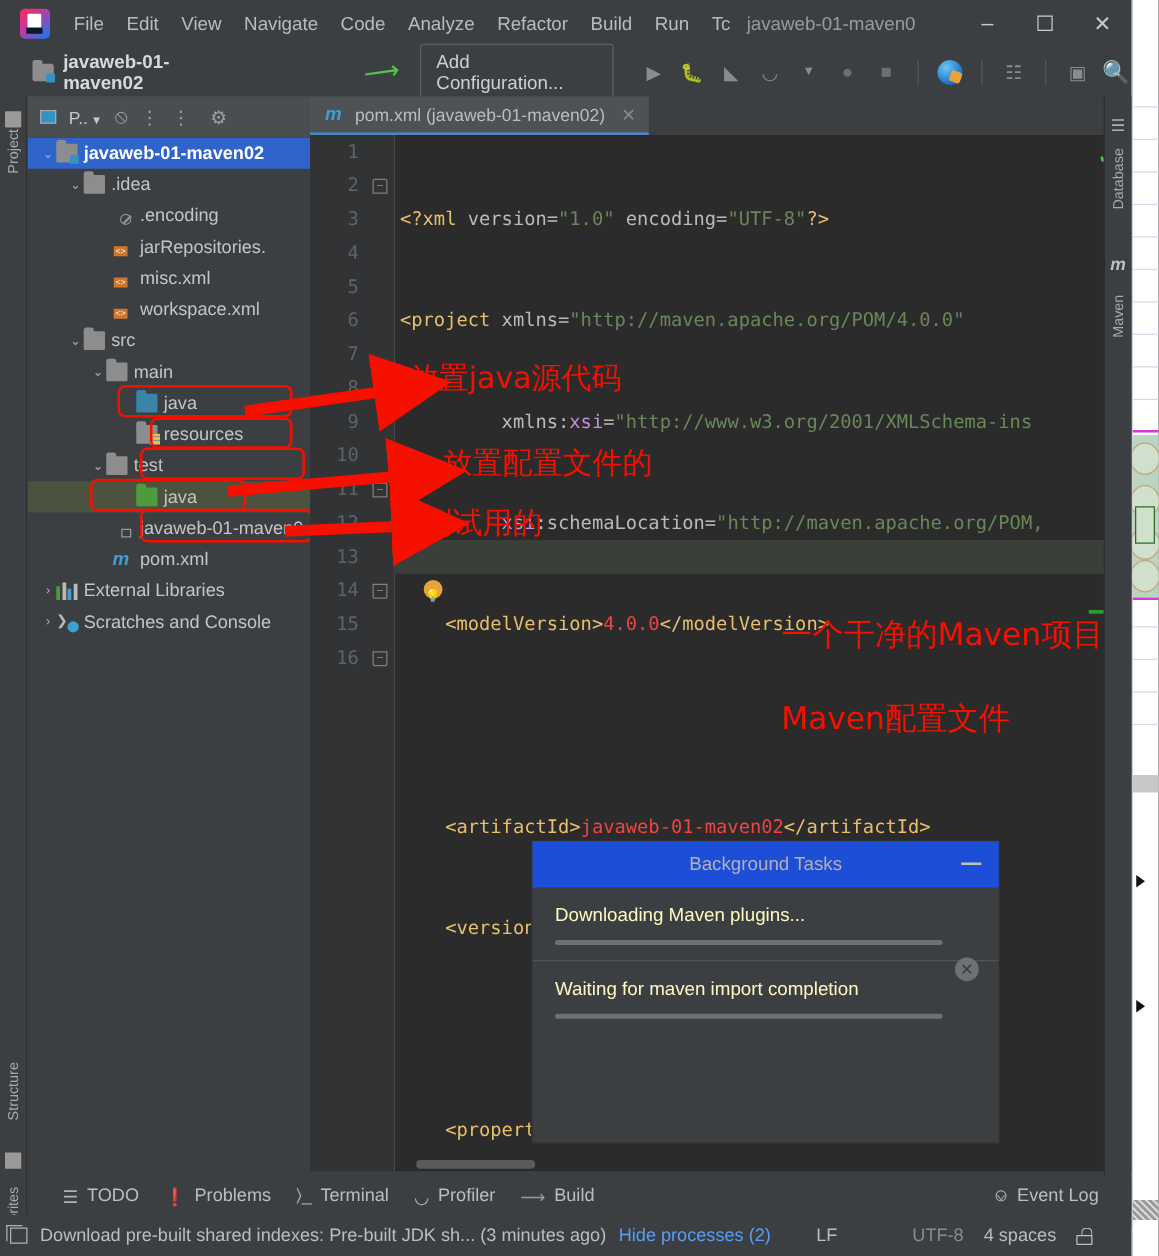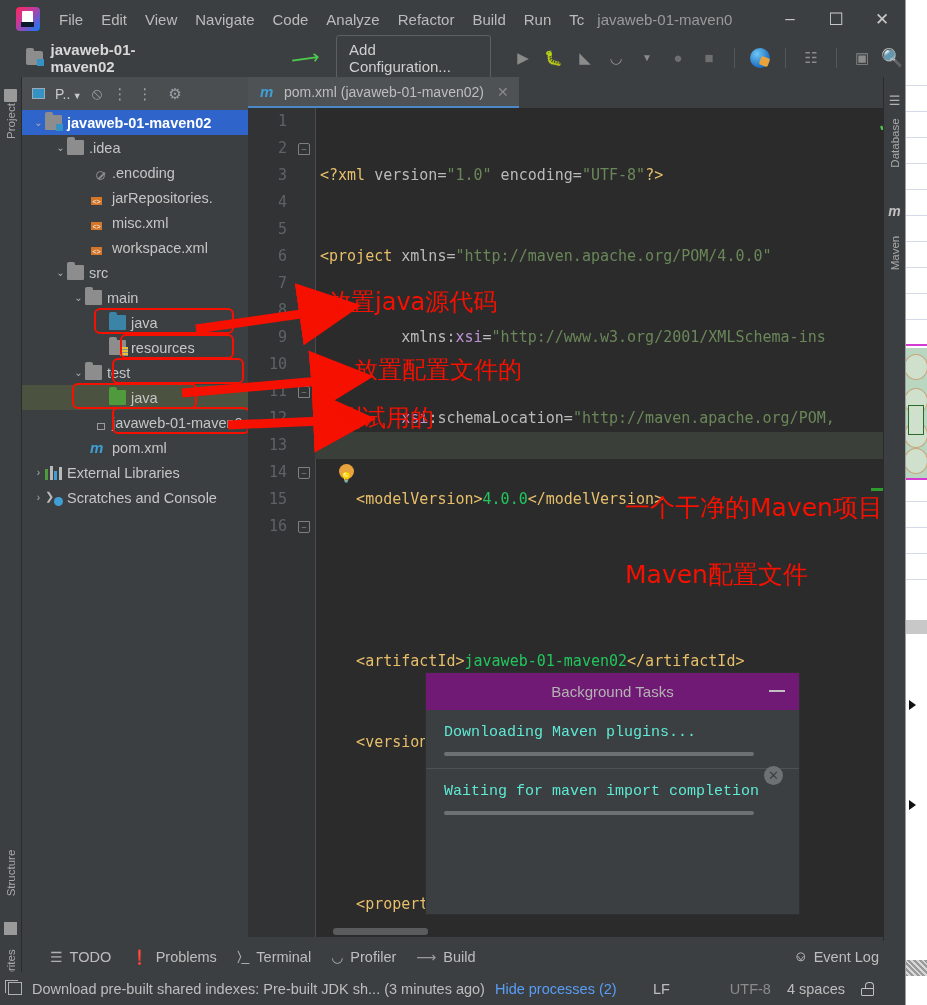--- a/index.html
+++ b/index.html
@@ -122,39 +122,39 @@
   .foldcol { position:absolute; top:0; left:45px; width:22px; height:100%; background:#313335; }
   .fold-marker { position:absolute; left:5px; width:12px; height:12px; border:1px solid #808080;
      color:#808080; font-size:9px; text-align:center; line-height:10px; background:#313335; }
   .fold-marker.open { border-radius:2px 2px 0 0; }
   .fold-marker.end { border-radius:0 0 2px 2px; }
   .vline { position:absolute; left:67px; top:0; width:1px; height:100%; background:#4a4a4a; }
   .code-lines { position:absolute; top:0; left:72px; right:0; white-space:pre; }
   .cl { height:27px; }
   .hl-line { position:absolute; left:67px; right:0; height:27px; background:#3a3f3a; }
   .tag { color:#e8bf6a; } .attr { color:#bababa; } .val { color:#6a8759; }
-  .ns  { color:#bd93d6; } .txt { color:#22c55e; } .pi { color:#e8bf6a; }
+  .ns  { color:#bd93d6; } .txt { color:#ef4444; } .pi { color:#e8bf6a; }
   .check { position:absolute; right:15px; top:4px; color:#4ec94e; font-size:17px; }
   .bulb { position:absolute; left:46px; width:15px;height:15px;border-radius:50%;
      background:#e8a33d; color:#3c3f41; font-size:10px; text-align:center; }
   .green-tick { position:absolute; right:10px; width:24px; height:3px; background:#2e9b2e; }
 
   
   .cn { position:absolute; color:#f51000; font-size:24px; font-family:"DejaVu Sans", sans-serif;
      white-space:nowrap; }
   .arrow-svg { position:absolute; pointer-events:none; }
 
   
   .bgtasks { position:absolute; left:425px; top:672px; width:375px; height:243px;
      background:#3c3f41; border:1px solid #2d2f30; }
-  .bgt-head { height:37px; background:#701a75; display:flex; align-items:center;
+  .bgt-head { height:37px; background:#1d4ed8; display:flex; align-items:center;
      justify-content:center; position:relative; color:#b3b3b3; font-size:15px; }
   .bgt-min { position:absolute; right:14px; top:17px; width:16px; height:2px; background:#c0c0c0; }
   .bgt-item { padding:14px 18px 12px 18px; position:relative; }
-  .bgt-title { color:#5eead4; font-size:15px; margin-bottom:11px;font-family:Liberation Mono, monospace; }
+  .bgt-title { color:#fef9c3; font-size:15px; margin-bottom:11px; }
   .pbar { height:4px; background:#6d7174; border-radius:2px; width:310px; }
   .bgt-sub { color:#9a9a9a; font-size:14px; line-height:21px; margin-top:10px; }
   .bgt-x { position:absolute; right:16px; top:56px; width:19px;height:19px;border-radius:50%;
      background:#6d7174; color:#3c3f41; font-size:13px; text-align:center; line-height:19px;}
   .bgt-div { height:1px; background:#4e5254; margin:0; }
 
   
   .breadcrumb { position:absolute; top:937px; left:248px; width:657px; height:32px;
      background:#3c3f41; display:flex; align-items:center; gap:8px; padding-left:78px;
      color:#a9b7c6; font-size:15px; }

